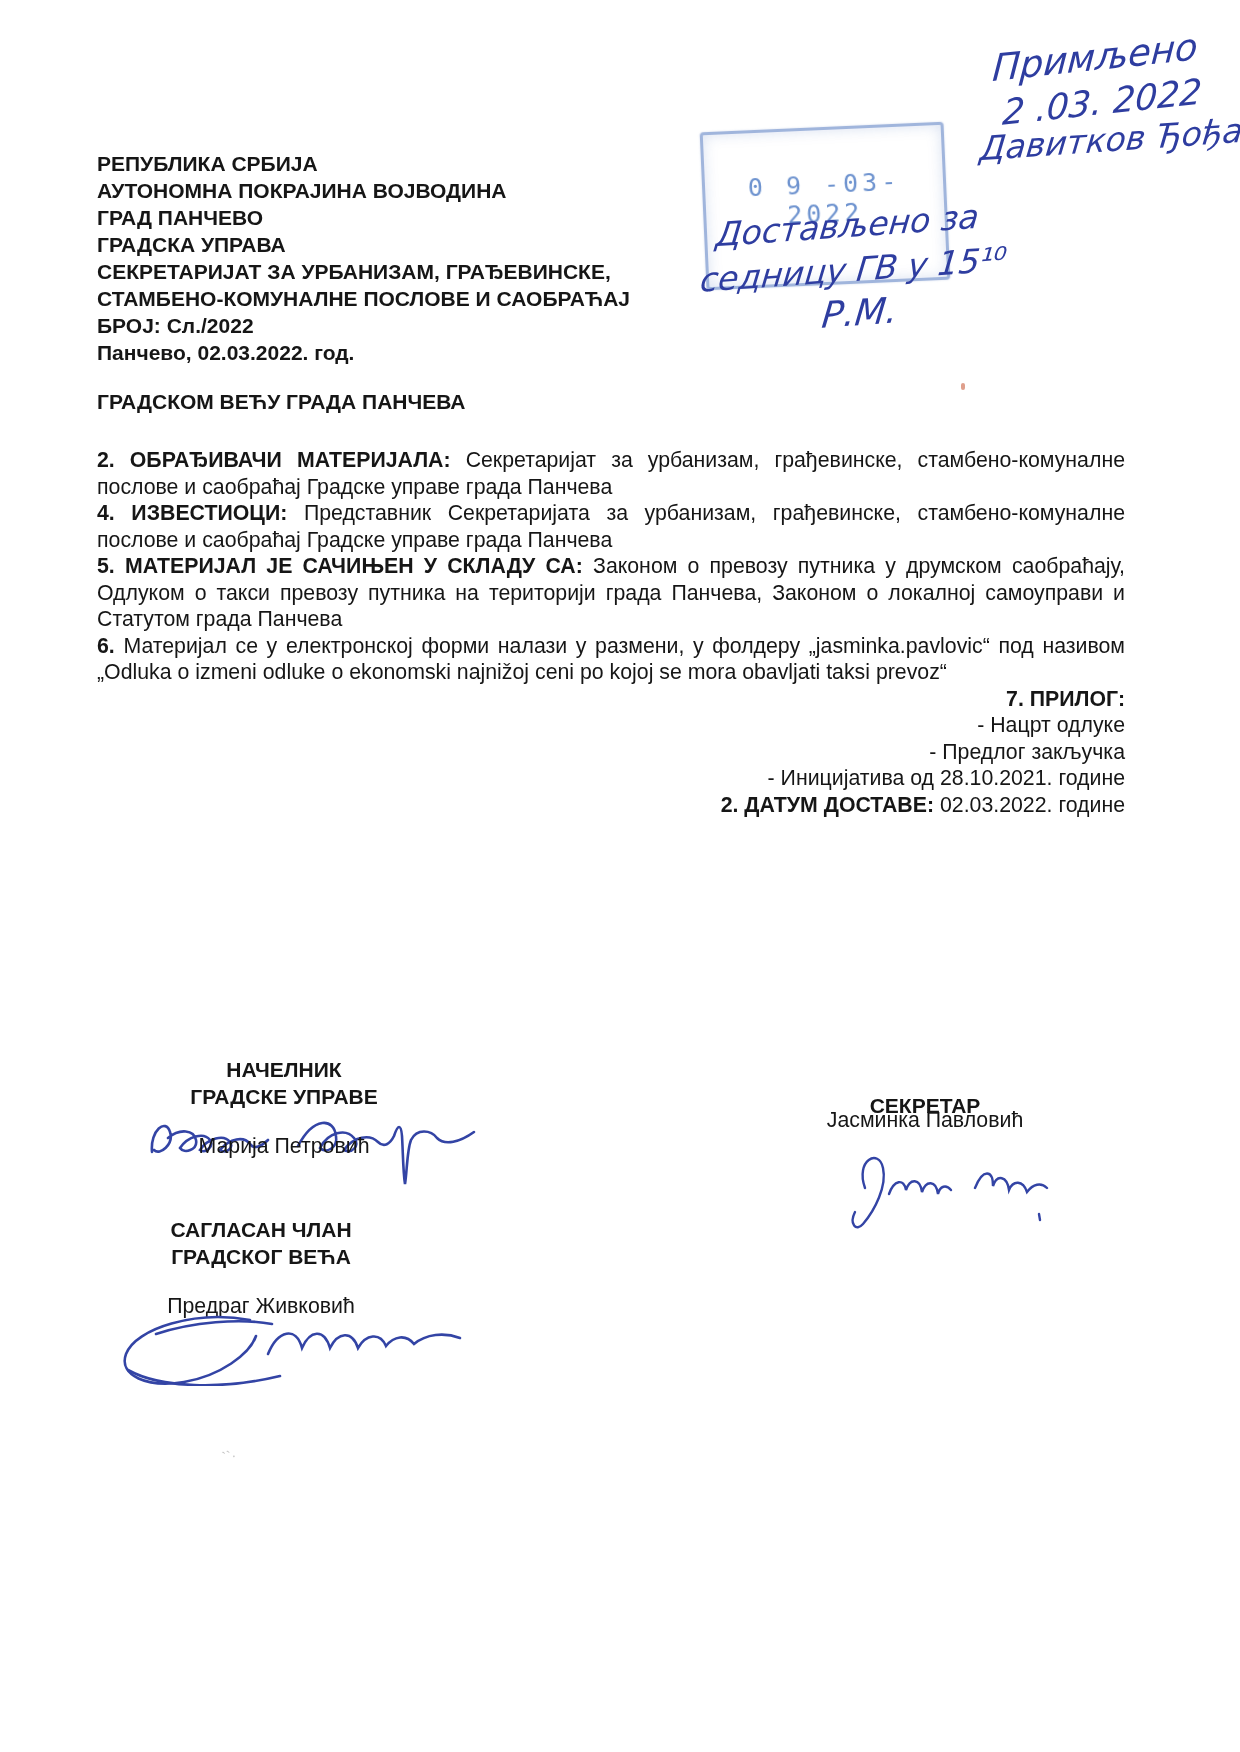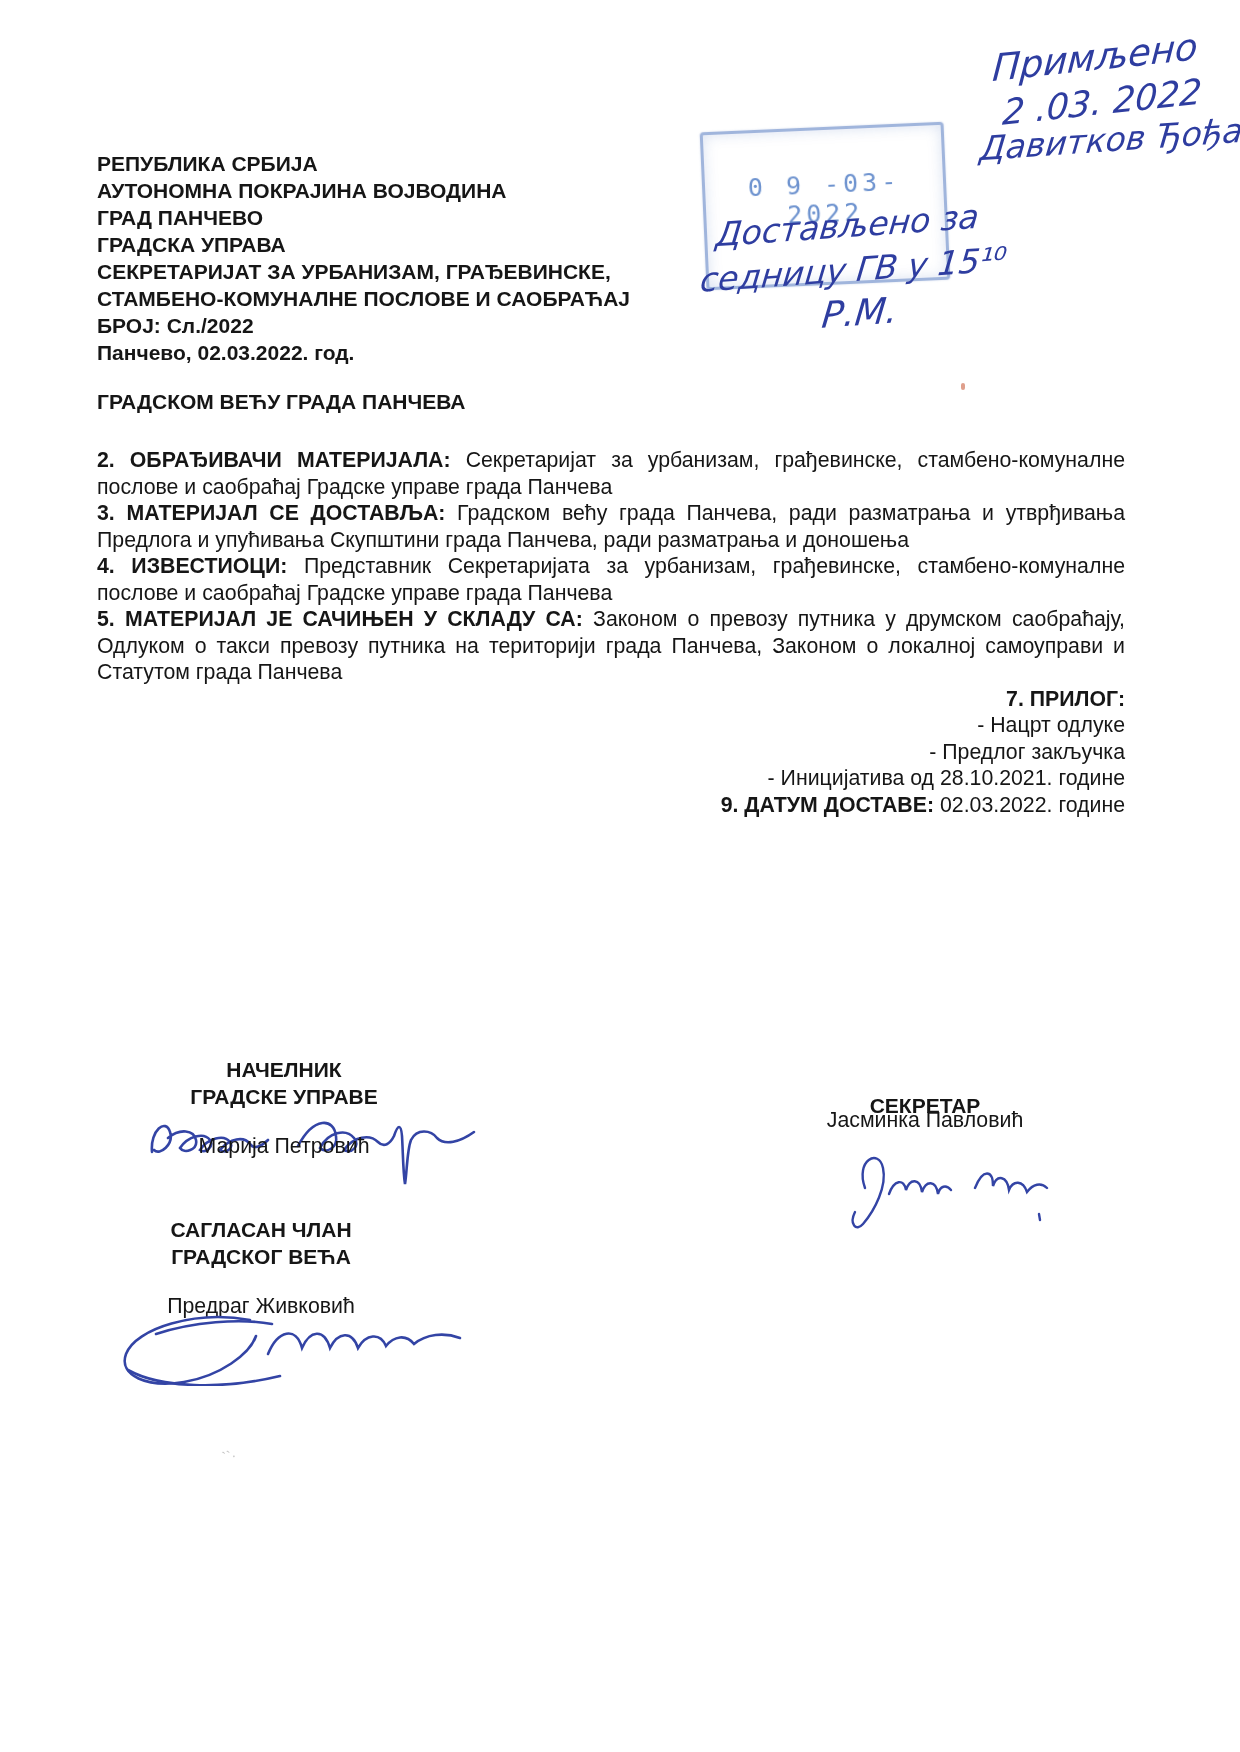--- a/index.html
+++ b/index.html
@@ -65,28 +65,28 @@
     <div>СЕКРЕТАРИЈАТ ЗА УРБАНИЗАМ, ГРАЂЕВИНСКЕ,</div>
     <div>СТАМБЕНО-КОМУНАЛНЕ ПОСЛОВЕ И САОБРАЋАЈ</div>
     <div>БРОЈ: Сл./2022</div>
     <div>Панчево, 02.03.2022. год.</div>
   </div>
 
   <div class="recipient">ГРАДСКОМ ВЕЋУ ГРАДА ПАНЧЕВА</div>
 
   <div class="bodytext">
     <p><span class="lbl">2. ОБРАЂИВАЧИ МАТЕРИЈАЛА:</span> <span>Секретаријат за урбанизам, грађевинске, стамбено-комуналне послове и саобраћај Градске управе града Панчева</span></p>
-    <p><span class="lbl">3. МАТЕРИЈАЛ СЕ ДОСТАВЉА:</span> <span>Градском већу града Панчева, ради разматрања и утврђивања Предлога и упућивања Скупштини града Панчева, ради разматрања и доношења</span></p>
     <p><span class="lbl">4. ИЗВЕСТИОЦИ:</span> <span>Представник Секретаријата за урбанизам, грађевинске, стамбено-комуналне послове и саобраћај Градске управе града Панчева</span></p>
     <p><span class="lbl">5. МАТЕРИЈАЛ ЈЕ САЧИЊЕН У СКЛАДУ СА:</span> <span>Законом о превозу путника у друмском саобраћају, Одлуком о такси превозу путника на територији града Панчева, Законом о локалној самоуправи и Статутом града Панчева</span></p>
+    <p><span class="lbl">6.</span> <span>Материјал се у електронској форми налази у размени, у фолдеру „jasminka.pavlovic“ под називом „Odluka o izmeni odluke o ekonomski najnižoj ceni po kojoj se mora obavljati taksi prevoz“</span></p>
     <p class="plain"><span class="lbl">7. ПРИЛОГ:</span></p>
     <p class="plain">- Нацрт одлуке</p>
     <p class="plain">- Предлог закључка</p>
     <p class="plain">- Иницијатива од  28.10.2021. године</p>
-    <p class="plain"><span class="lbl">9. ДАТУМ ДОСТАВЕ:</span> <span>02.03.2022. године</span></p>
+    <p class="plain"><span class="lbl">2. ДАТУМ ДОСТАВЕ:</span> <span>02.03.2022. године</span></p>
   </div>
 
   <div class="sigblock sigblock-left">
     <div>НАЧЕЛНИК</div>
     <div>ГРАДСКЕ УПРАВЕ</div>
   </div>
   <svg class="sigsvg" style="left:140px; top:1094px;" width="340" height="95" viewBox="0 0 340 95">
     <g fill="none" stroke="#3344a5" stroke-width="2.6" stroke-linecap="round">
       <path d="M12,58 C10,36 26,24 30,38 C34,50 20,62 14,56 M28,44 C40,34 54,36 56,46 C58,56 44,60 40,54 C48,42 64,38 70,46 C74,52 66,60 60,56 C68,44 84,40 90,48 C94,54 86,60 80,56 C90,44 104,42 110,50 C114,56 122,52 128,46"></path>
       <path d="M158,52 C174,22 194,24 196,42 C198,54 186,60 180,54 C188,38 206,34 214,44 C220,52 212,60 204,56 C214,42 230,40 238,48 C244,54 250,50 254,42 C258,30 261,30 262,42 C263,58 263,78 265,90 C267,78 267,56 271,46 C277,34 291,36 297,44 C305,52 320,48 334,38"></path>

